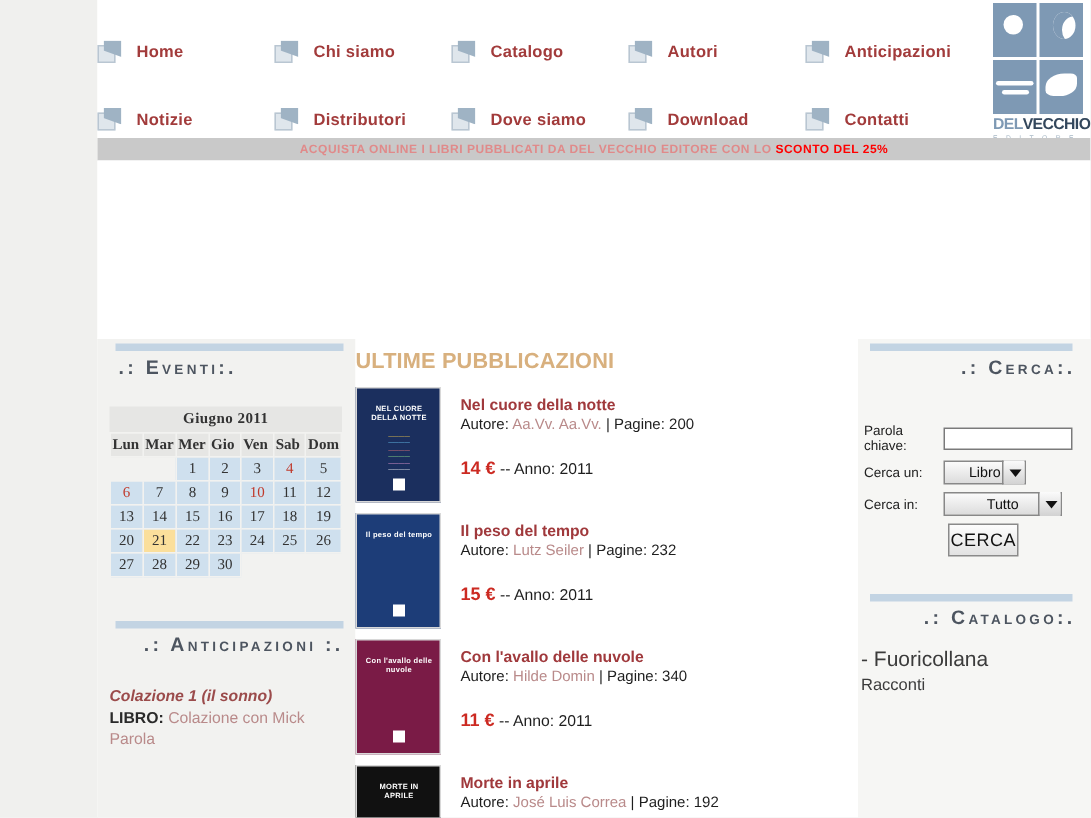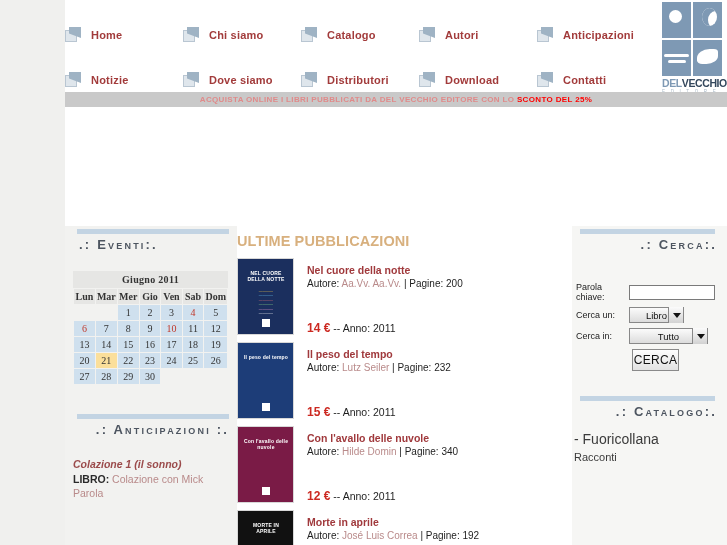--- a/index.html
+++ b/index.html
@@ -182,21 +182,21 @@
     font-weight: bold;
     color: #333;
     padding: 3px 0;
     letter-spacing: 0.3px;
   }
   table.cal th {
     background: #e6e6e4;
     font-size: 10px;
     font-weight: bold;
     padding: 2px 1px;
-    text-align: center;
+    text-align: left;
     color: #333;
     border: 1px solid #f2f2f0;
   }
   table.cal td {
     background: #cfe0ee;
     text-align: center;
     padding: 2px 1px;
     width: 22px;
     border: 1px solid #f2f2f0;
     font-size: 10px;
@@ -251,21 +251,21 @@
     transform: translateX(-50%);
     width: 8px; height: 8px; background: #fff;
   }
   .pubinfo { padding-left: 13px; padding-top: 6px; }
   .pubtitle {
     font-size: 10.5px; font-weight: bold; color: #a0393c;
     margin-bottom: 2px;
   }
   .publine { font-size: 10px; color: #1e1e1e; }
   .publine .au { color: #b98a8a; }
-  .pubprice { margin-top: 32px; font-size: 10.5px; color: #1e1e1e; }
+  .pubprice { margin-top: 16px; font-size: 10.5px; color: #1e1e1e; }
   .pubprice .pr { font-size: 12px; font-weight: bold; color: #cc2a22; }
 
   
   #searchbox { margin: 30px 6px 0 4px; font-size: 9px; color: #2a2a2a; }
   .srow { display: flex; align-items: center; margin-bottom: 5px; }
   .slabel { width: 53px; font-size: 9px; color: #222; }
   .sinput {
     width: 86px; height: 15px;
     border: 1px solid #7a7a7a;
     background: #ffffff;
@@ -380,28 +380,28 @@
                 <i class="pg1"></i>
                 <i class="pg2"></i>
               </span>
             <span class="navlabel">Notizie</span>
           </div>
           <div class="navitem">
             <span class="navicon">
                 <i class="pg1"></i>
                 <i class="pg2"></i>
               </span>
+            <span class="navlabel">Distributori</span>
+          </div>
+          <div class="navitem">
+            <span class="navicon">
+                <i class="pg1"></i>
+                <i class="pg2"></i>
+              </span>
             <span class="navlabel">Dove siamo</span>
-          </div>
-          <div class="navitem">
-            <span class="navicon">
-                <i class="pg1"></i>
-                <i class="pg2"></i>
-              </span>
-            <span class="navlabel">Distributori</span>
           </div>
           <div class="navitem">
             <span class="navicon">
                 <i class="pg1"></i>
                 <i class="pg2"></i>
               </span>
             <span class="navlabel">Download</span>
           </div>
           <div class="navitem">
             <span class="navicon">
@@ -569,21 +569,21 @@
             </div>
             <div class="pub">
               <div class="cover" style="background: rgb(122, 27, 70);">
                 <div class="cv-title">Con l'avallo delle nuvole</div>
                 <div class="cv-body"></div>
                 <i class="cv-logo"></i>
               </div>
               <div class="pubinfo">
                 <div class="pubtitle">Con l'avallo delle nuvole</div>
                 <div class="publine"><span>Autore:</span> <span class="au">Hilde Domin</span> <span>|</span> <span>Pagine:</span> <span>340</span></div>
-                <div class="pubprice"><span class="pr">12 €</span> <span>--</span> <span>Anno:</span> <span>2011</span></div>
+                <div class="pubprice"><span class="pr">11 €</span> <span>--</span> <span>Anno:</span> <span>2011</span></div>
               </div>
             </div>
             <div class="pub">
               <div class="cover" style="background: rgb(17, 17, 17);">
                 <div class="cv-title">MORTE IN APRILE</div>
                 <div class="cv-body"></div>
               </div>
               <div class="pubinfo">
                 <div class="pubtitle">Morte in aprile</div>
                 <div class="publine"><span>Autore:</span> <span class="au">José Luis Correa</span> <span>|</span> <span>Pagine:</span> <span>192</span></div>

